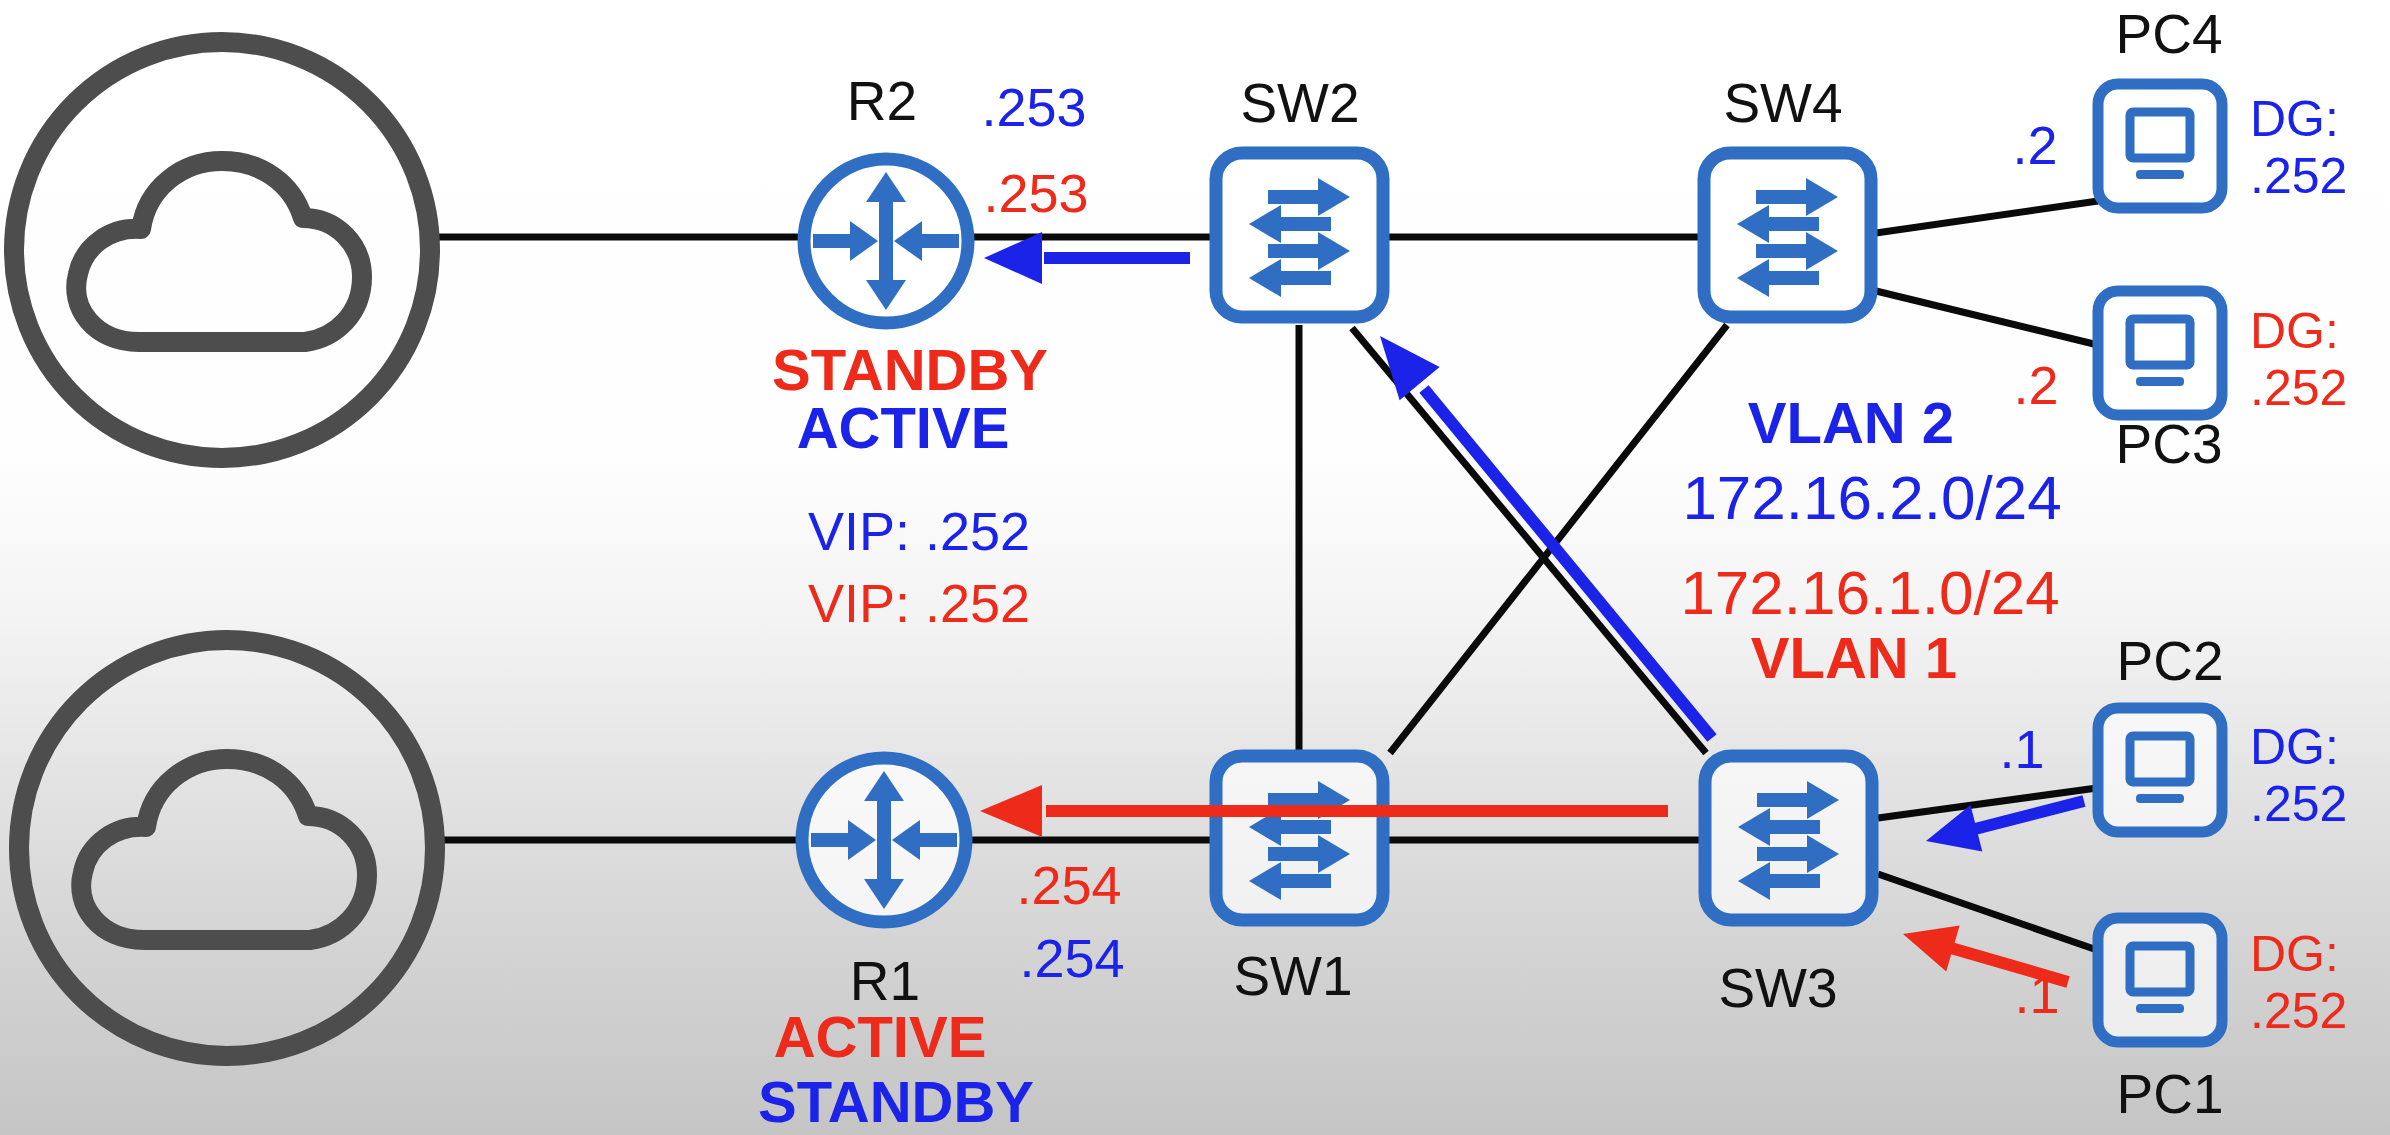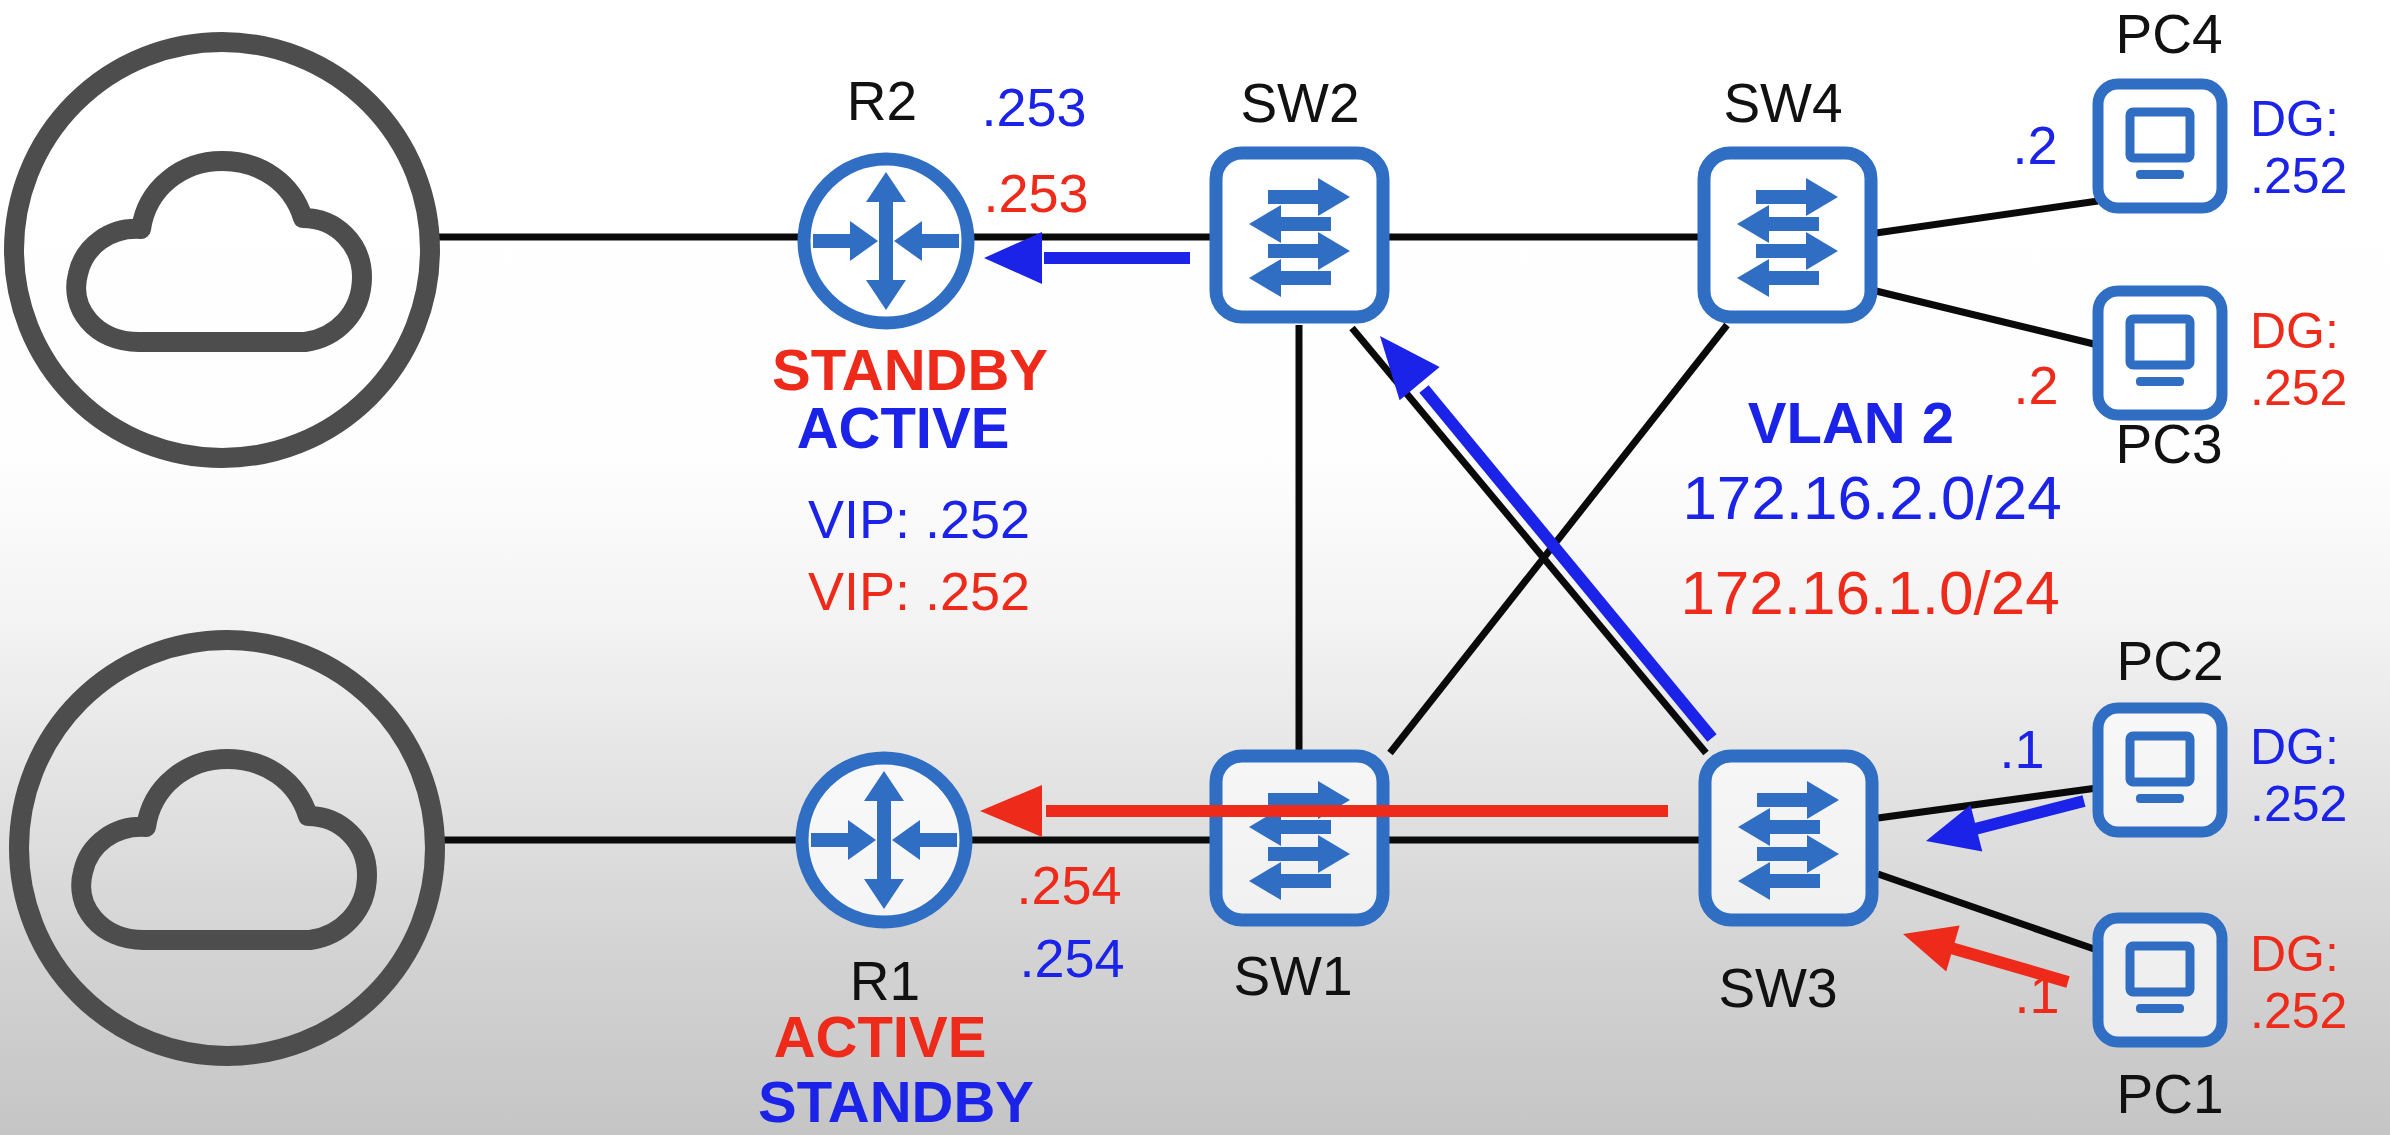--- a/index.html
+++ b/index.html
@@ -8,21 +8,21 @@
     font-family:"Liberation Sans",sans-serif;
     background:linear-gradient(180deg,#ffffff 0%,#fefefe 40%,#f3f3f3 55%,#e4e4e4 68%,#d3d3d3 84%,#c5c5c5 100%);
   }
   svg.layer{position:absolute;left:0;top:0;width:2390px;height:1135px;}
   #links{z-index:1;} 
   .node{position:absolute;z-index:2;}
   #arrows{z-index:4;}
   .txt{position:absolute;z-index:3;white-space:nowrap;transform:translate(-50%,-50%);line-height:1.05;}
   .lbl{font-size:55px;color:#111111;}
   .ip{font-size:54px;}
-  .vip{font-size:54px;}
+  .vip{font-size:54px;margin-top:12px;}
   .role{font-size:58px;font-weight:700;}
   .subnet{font-size:62px;}
   .dgblock{position:absolute;z-index:3;font-size:50px;line-height:57px;text-align:left;}
   .blue{color:#1b23e8;}
   .red{color:#ee2a1a;}
   .black-line{stroke:#0a0a0a;stroke-width:7;}
   .blue-stroke{stroke:#1b23e8;stroke-width:12;}
   .red-stroke{stroke:#ee2a1a;stroke-width:12;}
   .blue-fill{fill:#1b23e8;}
   .red-fill{fill:#ee2a1a;}
@@ -267,20 +267,21 @@
   <div class="txt lbl" style="left:2170px;top:1095px;">PC1</div>
   <div class="txt ip red" style="left:2037px;top:994px;">.1</div>
   <div class="dgblock red" style="left:2250px;top:926px;">
     <span style="display:block;">DG:</span>
     <span style="display:block;">.252</span>
   </div>
 
   <div class="txt role blue" style="left:1851px;top:423px;">VLAN 2</div>
   <div class="txt subnet blue" style="left:1872px;top:498px;">172.16.2.0/24</div>
   <div class="txt subnet red" style="left:1870px;top:593px;">172.16.1.0/24</div>
+  <div class="txt role red" style="left:1854px;top:658px;">VLAN 1</div>
 
   <div class="txt ip red" style="left:1069px;top:885px;">.254</div>
   <div class="txt ip blue" style="left:1072px;top:958px;">.254</div>
   <div class="txt lbl" style="left:885px;top:982px;text-align:center;">R1</div>
   <div class="txt role red" style="left:880px;top:1037px;">ACTIVE</div>
   <div class="txt role blue" style="left:896px;top:1102px;">STANDBY</div>
 
 </div>
 
 </body></html>

